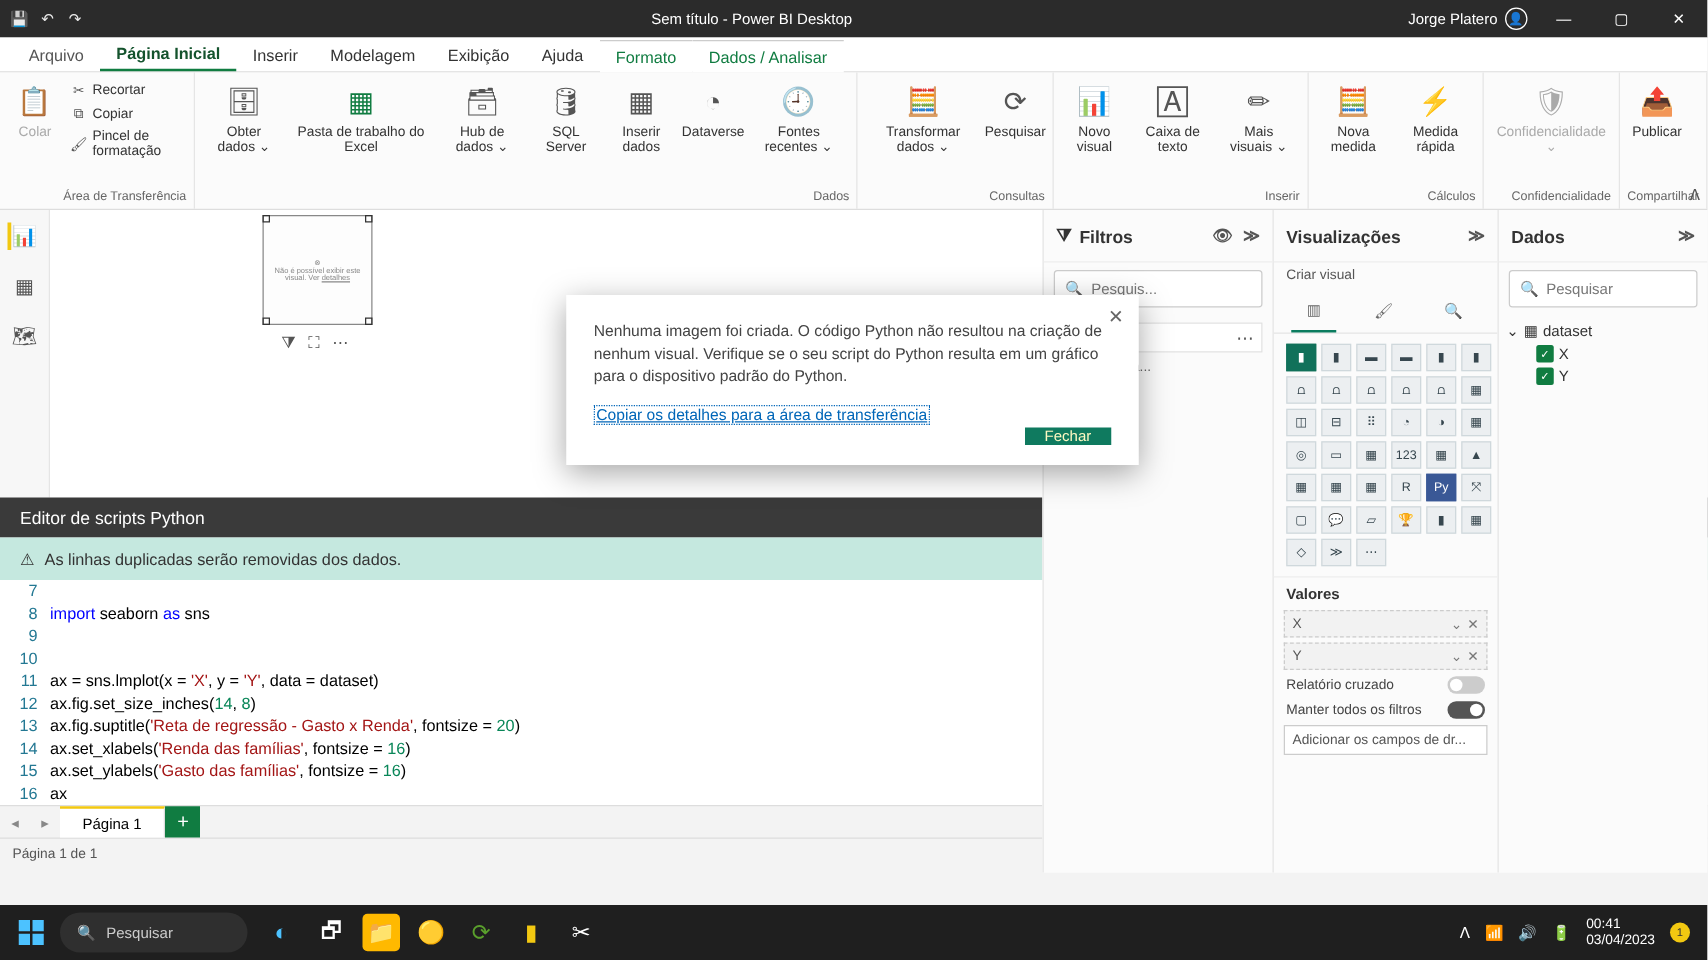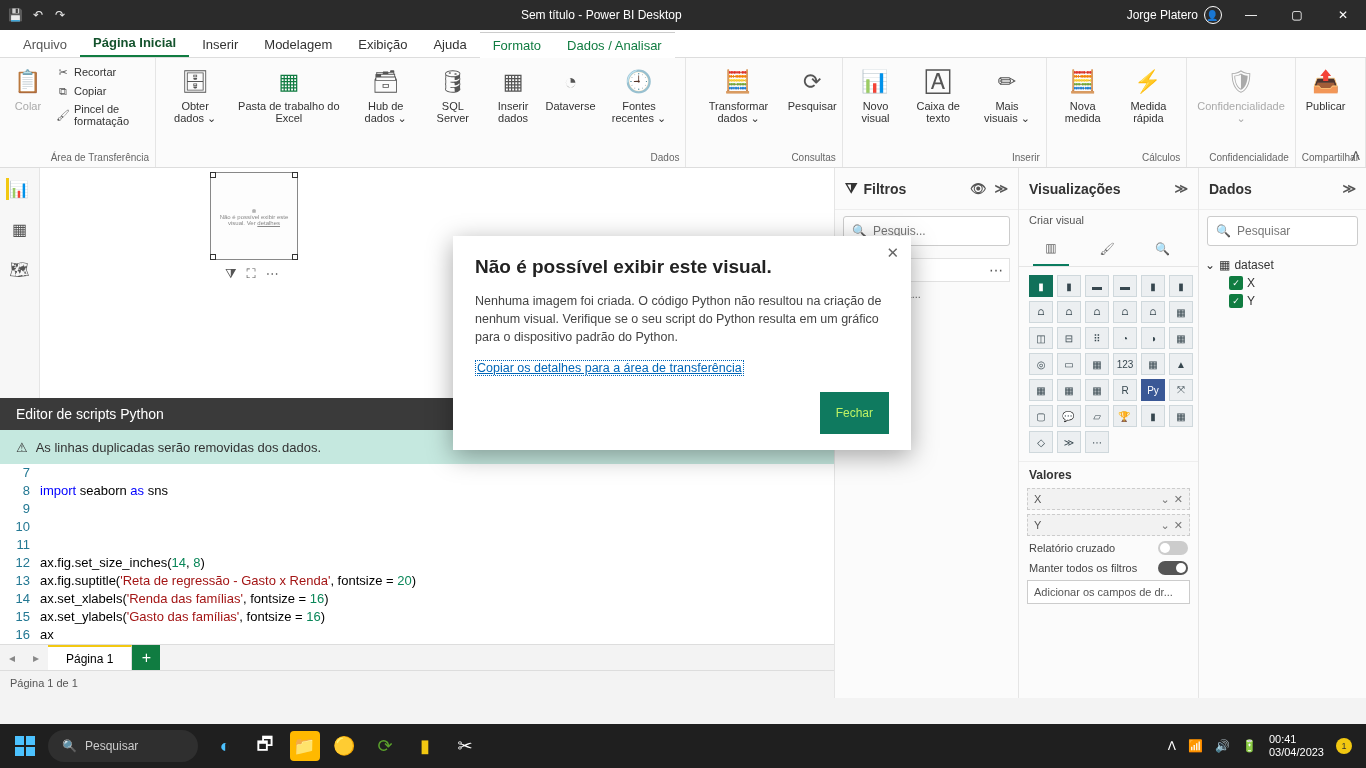--- a/index.html
+++ b/index.html
@@ -120,21 +120,21 @@
   .task-app { width:30px; height:30px; display:flex; align-items:center; justify-content:center; font-size:18px; border-radius:4px; }
   .task-right { margin-left:auto; display:flex; align-items:center; gap:12px; padding-right:8px; }
   .task-clock { font-size:11px; line-height:1.2; }
   
   
   .modal { position:absolute; left:453px; top:236px; width:458px; background:#fff; box-shadow:0 6px 24px rgba(0,0,0,0.35); padding:20px 22px 16px; font-size:13px; color:#333; }
   .modal .close { position:absolute; top:8px; right:12px; font-size:15px; color:#666; }
   .modal h2 { font-size:19px; font-weight:600; color:#222; margin-bottom:14px; }
   .modal p { font-size:12.5px; color:#444; line-height:1.45; margin-bottom:14px; }
   .modal a { color:#0066b8; text-decoration:underline; font-size:12.5px; border:1px dotted #0066b8; padding:0 1px; }
-  .modal .btn { float:right; background:#0f7a5f; color:#bef264; padding:14px 16px; font-size:12px; margin-top:32px; cursor:pointer; }
+  .modal .btn { float:right; background:#0f7a5f; color:#fef9c3; padding:0 16px; font-size:12px; margin-top:18px; cursor:pointer; }
   .modal::after { content:""; display:block; clear:both; }
 
   .panes-wrap { position:absolute; top:168px; right:0; bottom:70px; display:flex; background:#fbfbfb; }
 </style>
 </head>
 <body>
 
 <div class="titlebar">
   <div class="qat">
     <div class="qat-icon">💾</div>
@@ -339,20 +339,21 @@
     <div class="code-line">
       <div class="gutter">9</div>
       <div></div>
     </div>
     <div class="code-line">
       <div class="gutter">10</div>
       <div></div>
     </div>
     <div class="code-line">
       <div class="gutter">11</div>
+      <div>ax = sns.lmplot(x = <span class="tok-str">'X'</span>, y = <span class="tok-str">'Y'</span>, data = dataset)</div>
     </div>
     <div class="code-line">
       <div class="gutter">12</div>
       <div>ax.fig.set_size_inches(<span class="tok-num">14</span>, <span class="tok-num">8</span>)</div>
     </div>
     <div class="code-line">
       <div class="gutter">13</div>
       <div>ax.fig.suptitle(<span class="tok-str">'Reta de regressão - Gasto x Renda'</span>, fontsize = <span class="tok-num">20</span>)</div>
     </div>
     <div class="code-line">
@@ -518,21 +519,20 @@
       <div class="tree-row" style="padding-left:24px">
           <span class="tree-chk">✓</span>
           <span>Y</span>
         </div>
     </div>
   </div>
 </div>
 
 <div class="modal">
   <div class="close">✕</div>
-  <h2>Não é possível exibir este visual.</h2>
   <p>Nenhuma imagem foi criada. O código Python não resultou na criação de nenhum visual. Verifique se o seu script do Python resulta em um gráfico para o dispositivo padrão do Python.</p>
   <a href="#">Copiar os detalhes para a área de transferência</a>
   <div class="btn">Fechar</div>
 </div>
 
 <div class="taskbar">
   <div class="start">
       <div class="win-logo">
         <div></div>
         <div></div>

